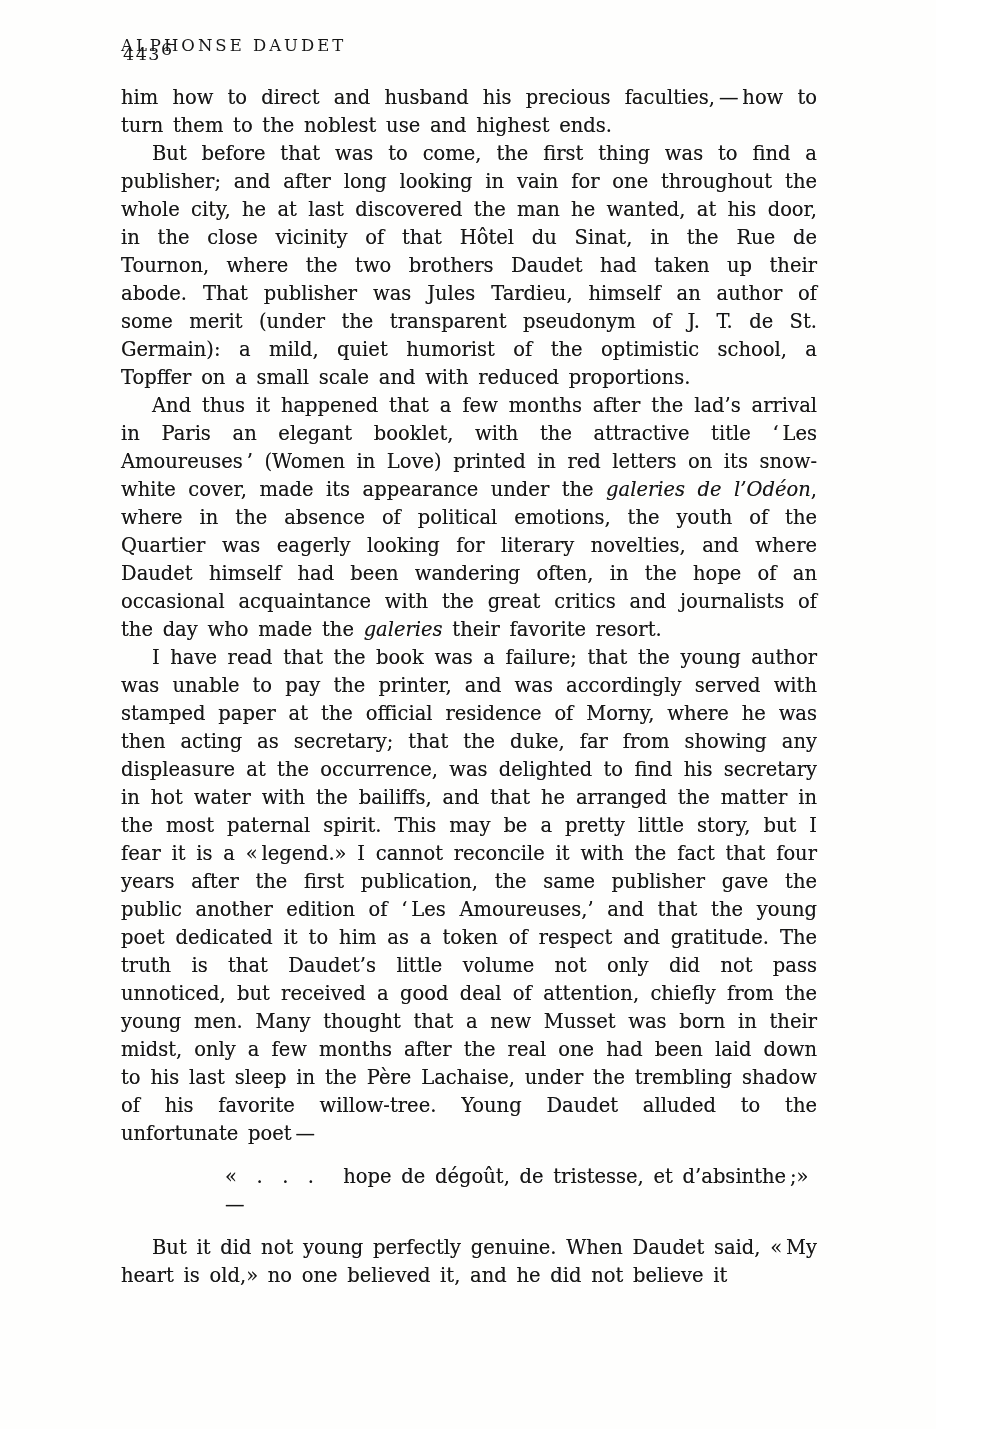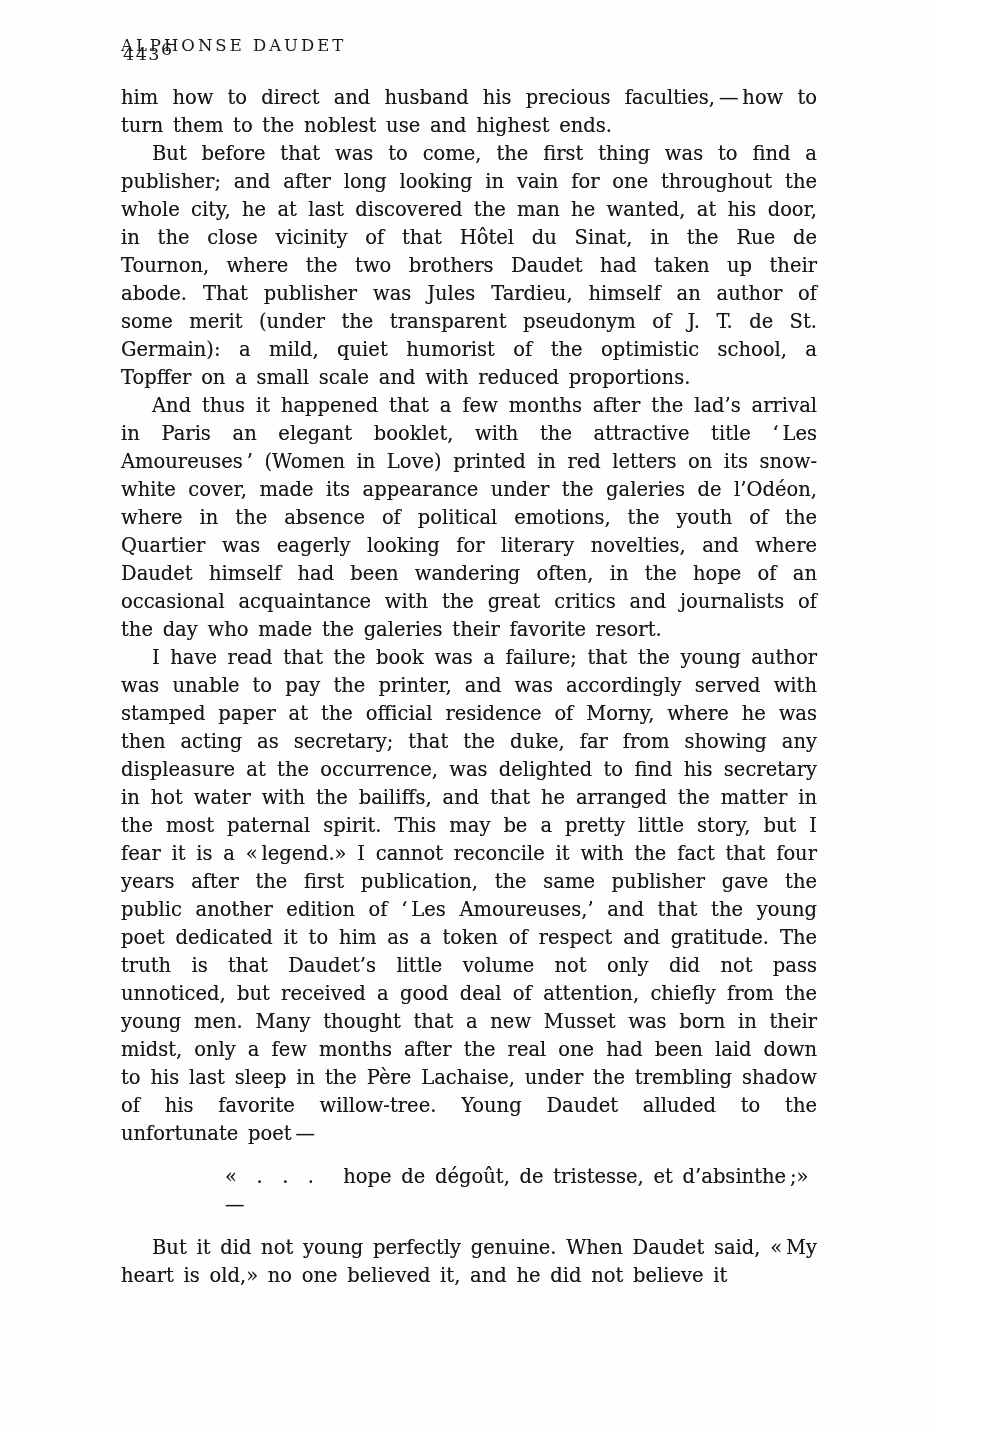--- a/index.html
+++ b/index.html
@@ -51,20 +51,21 @@
     margin: 0;
   }
   .para.indent {
     text-indent: 31px;
   }
   .verse {
     margin: 15px 0 15px 104px;
     text-align: left;
   }
   .italic {
+    font-style: italic;
   }
 </style>
 </head>
 <body>
 
 <div class="page">
   <div class="header">
     <div class="page-number"><span>443</span><span class="raised">6</span></div>
     <div class="running-title">ALPHONSE DAUDET</div>
   </div>

